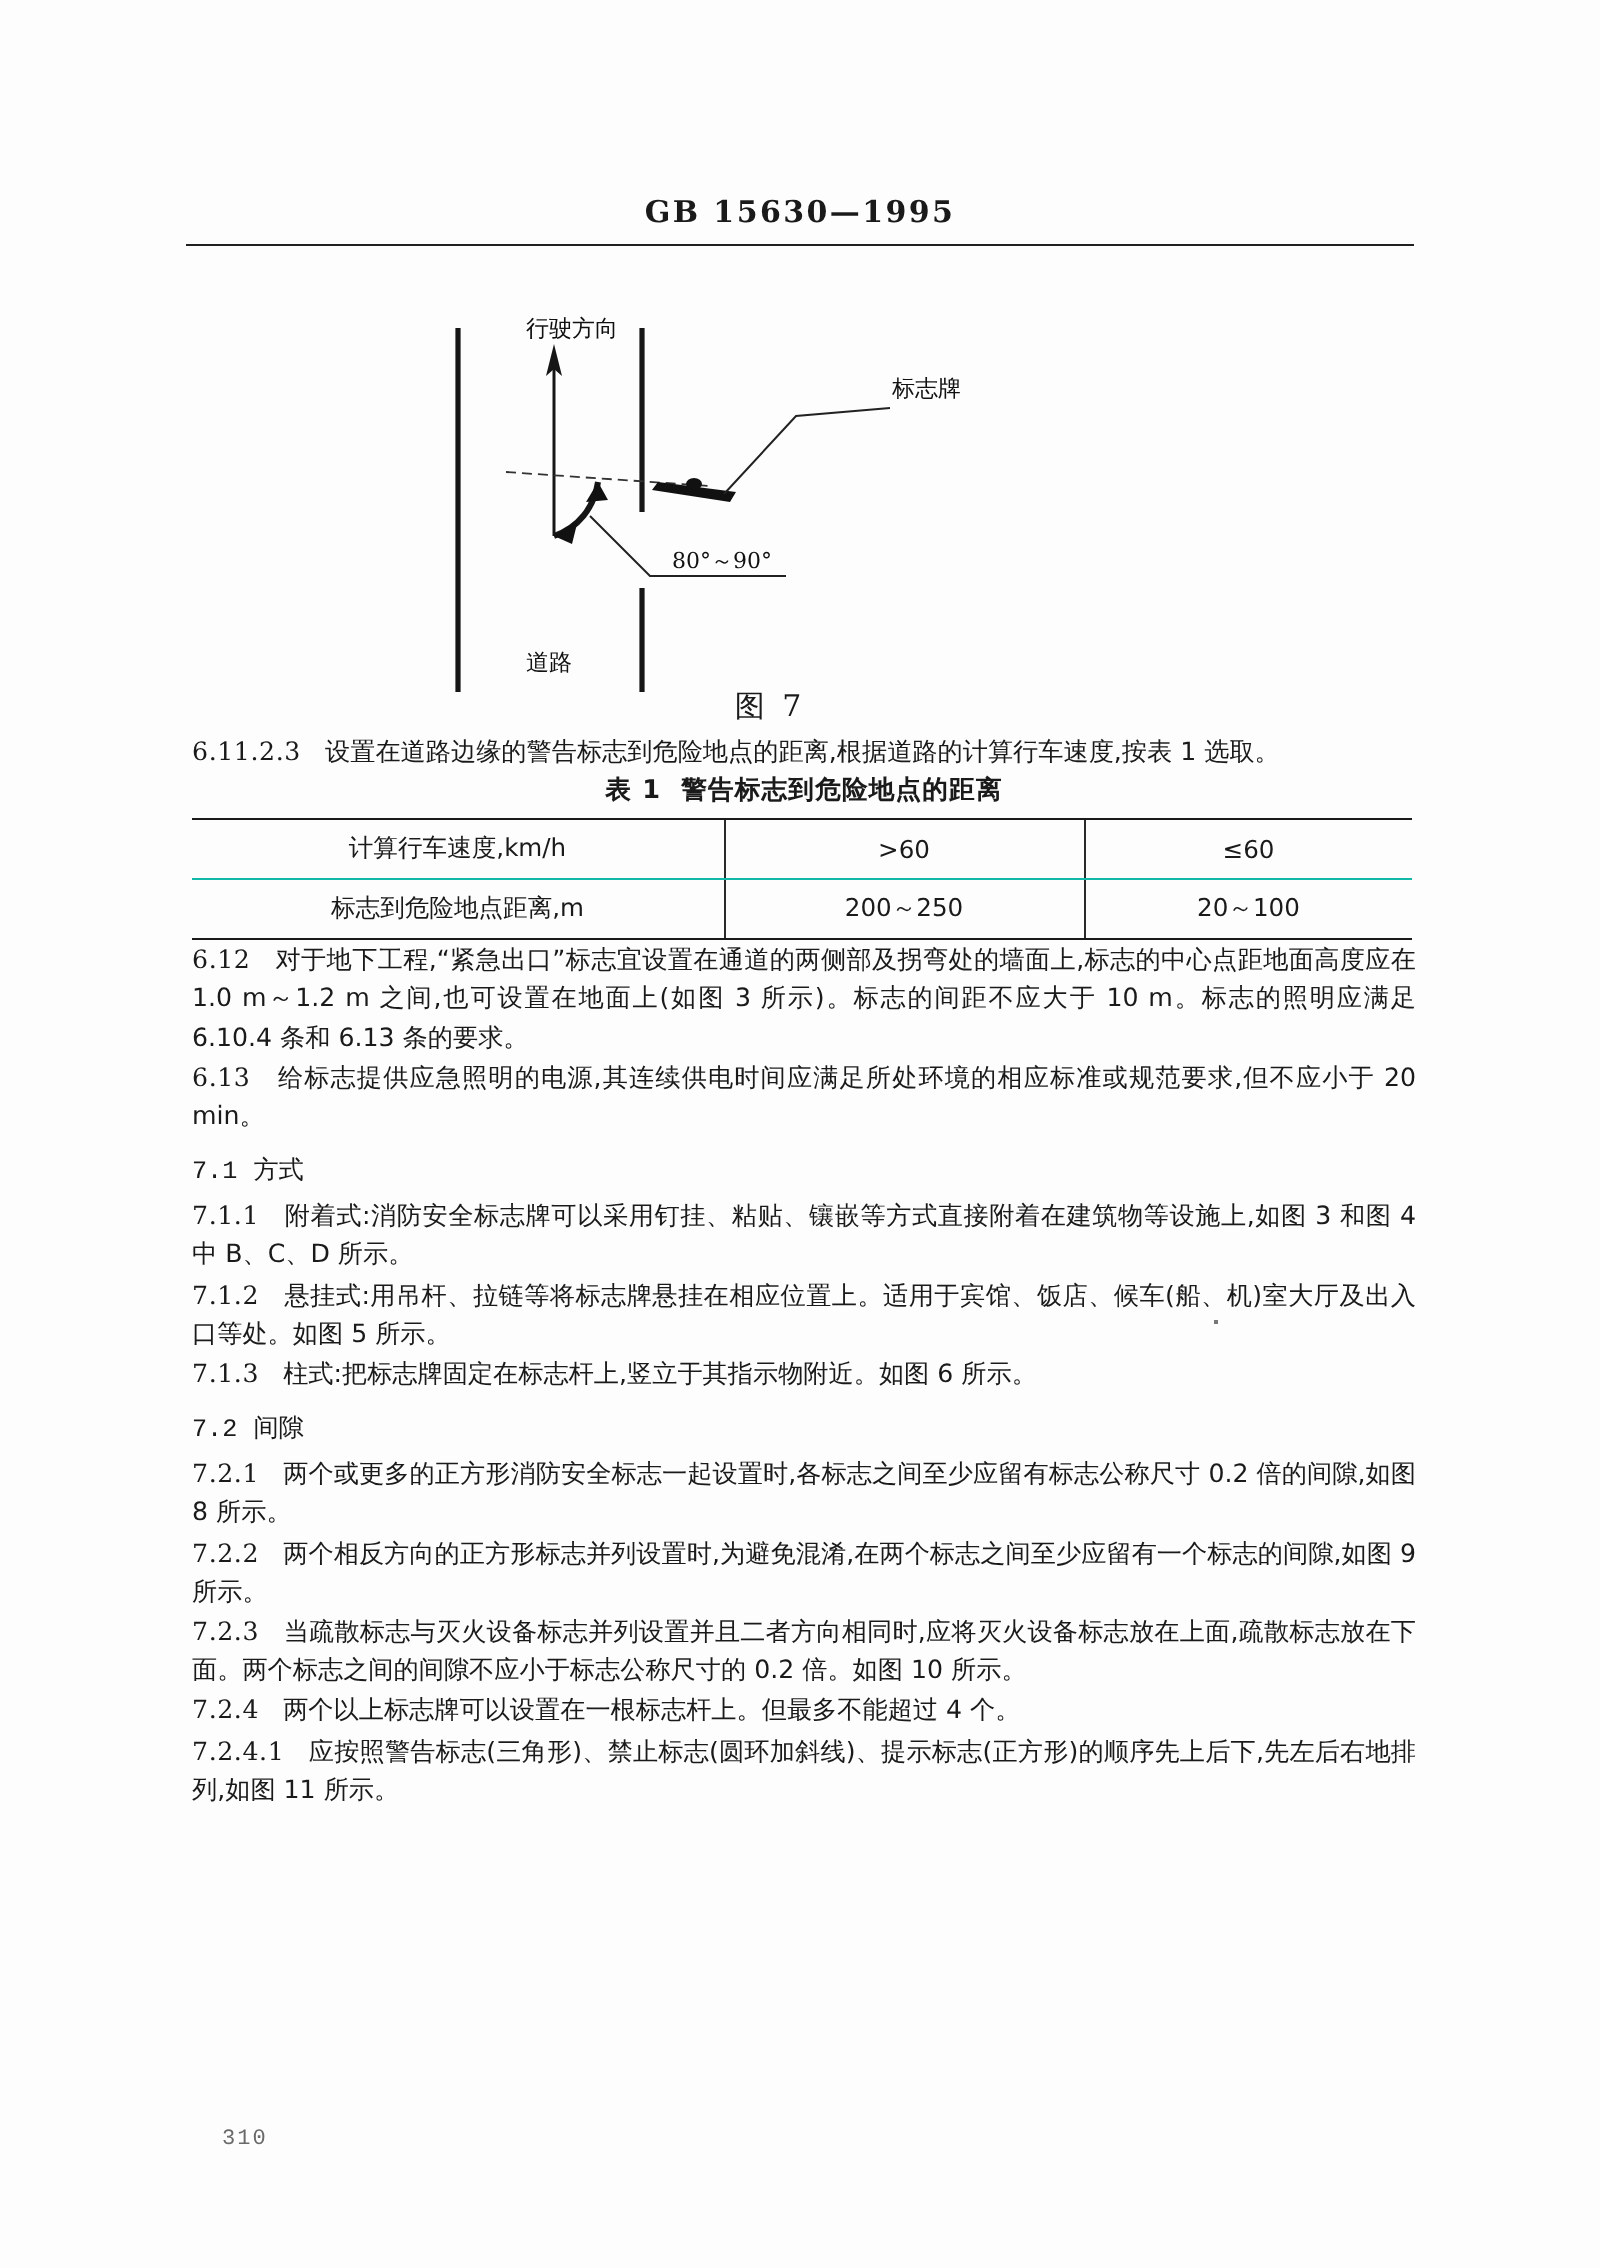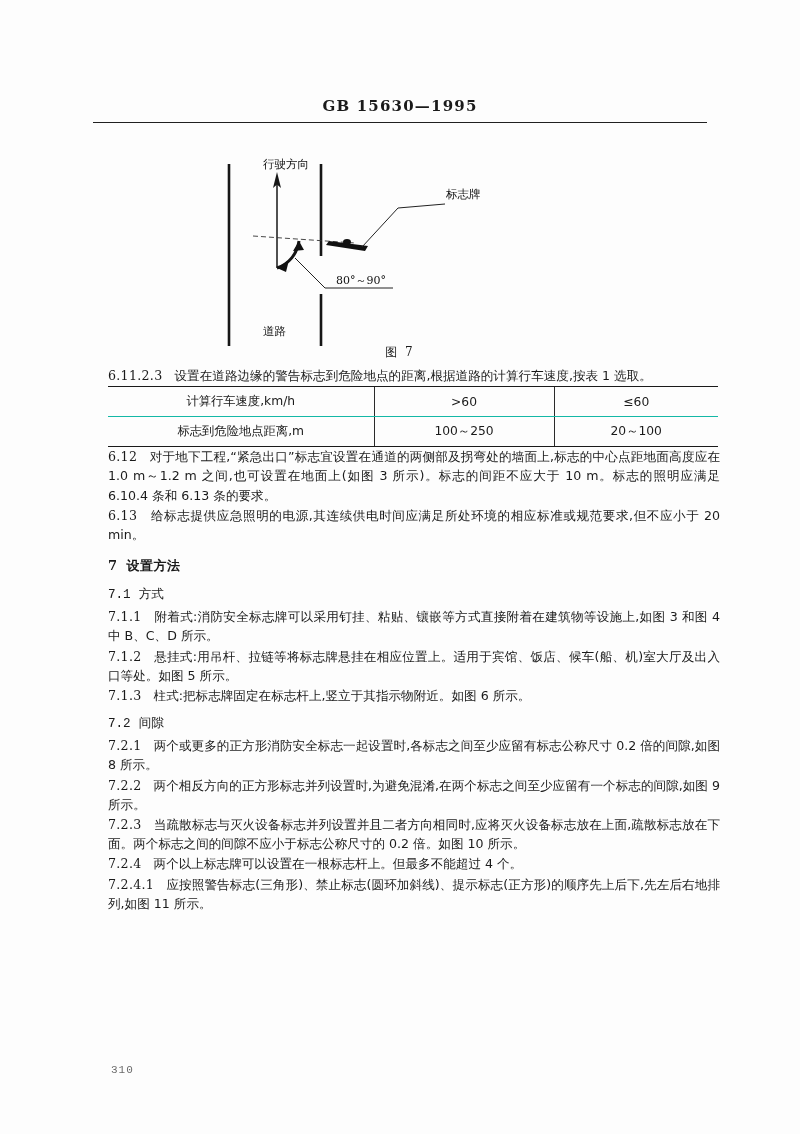--- a/index.html
+++ b/index.html
@@ -50,33 +50,33 @@
   .figure-wrap {
     position: absolute;
     left: 93px;
     top: 146px;
     width: 614px;
     height: 228px;
   }
   .figure-wrap svg { display: block; }
   .fig-caption {
     position: absolute;
-    left: 93px;
+    left: 78px;
     top: 344px;
     width: 614px;
     text-align: center;
-    font-size: 12px;
+    font-size: 15px;
     letter-spacing: 2px;
     font-family: "DejaVu Serif", "Liberation Serif", serif;
   }
 
   
   .body-col {
     position: absolute;
-    left: 108px;
+    left: 96px;
     top: 366px;
     width: 612px;
   }
   p.para {
     margin: 0 0 1px 0;
     font-size: 12.6px;
     line-height: 19.2px;
     text-align: justify;
     text-justify: inter-character;
     font-family: "DejaVu Sans", "Liberation Sans", sans-serif;
@@ -199,52 +199,52 @@
     </svg>
   </div>
   <div class="fig-caption">图 7</div>
 
   <div class="body-col">
 
     <p class="para">
       <span class="num">6.11.2.3</span>&nbsp;&nbsp;&nbsp;<span>设置在道路边缘的警告标志到危险地点的距离,根据道路的计算行车速度,按表 1 选取。</span>
     </p>
 
+    <div class="table-title">
+      <span class="t-label">表 1</span><span>警告标志到危险地点的距离</span>
+    </div>
     <table class="tbl">
       <colgroup>
           <col style="width:266px">
           <col style="width:180px">
           <col style="width:164px">
         </colgroup>
       <tbody>
         <tr class="row-top">
           <td class="first">计算行车速度,km/h</td>
           <td class="num-txt">&gt;60</td>
           <td class="num-txt">≤60</td>
         </tr>
         <tr class="row-bottom">
           <td class="first">标志到危险地点距离,m</td>
-          <td class="num-txt">100～250</td>
+          <td class="num-txt">200～250</td>
           <td class="num-txt">20～100</td>
         </tr>
       </tbody>
     </table>
 
 
     <p class="para gap-sm">
       <span class="num">6.12</span>&nbsp;&nbsp;&nbsp;<span>对于地下工程,“紧急出口”标志宜设置在通道的两侧部及拐弯处的墙面上,标志的中心点距地面高度应在 1.0 m～1.2 m 之间,也可设置在地面上(如图 3 所示)。标志的间距不应大于 10 m。标志的照明应满足 6.10.4 条和 6.13 条的要求。</span>
     </p>
 
     <p class="para gap-sm">
       <span class="num">6.13</span>&nbsp;&nbsp;&nbsp;<span>给标志提供应急照明的电源,其连续供电时间应满足所处环境的相应标准或规范要求,但不应小于 20 min。</span>
     </p>
 
-    <h2 class="sec-head">
-      <span class="sec-no">7</span><span>设置方法</span>
-    </h2>
 
     <h3 class="sub-head">
       <span class="sec-no">7.1</span><span>方式</span>
     </h3>
 
     <p class="para">
       <span class="num">7.1.1</span>&nbsp;&nbsp;&nbsp;<span>附着式:消防安全标志牌可以采用钉挂、粘贴、镶嵌等方式直接附着在建筑物等设施上,如图 3 和图 4 中 B、C、D 所示。</span>
     </p>
 
     <p class="para gap-sm">

